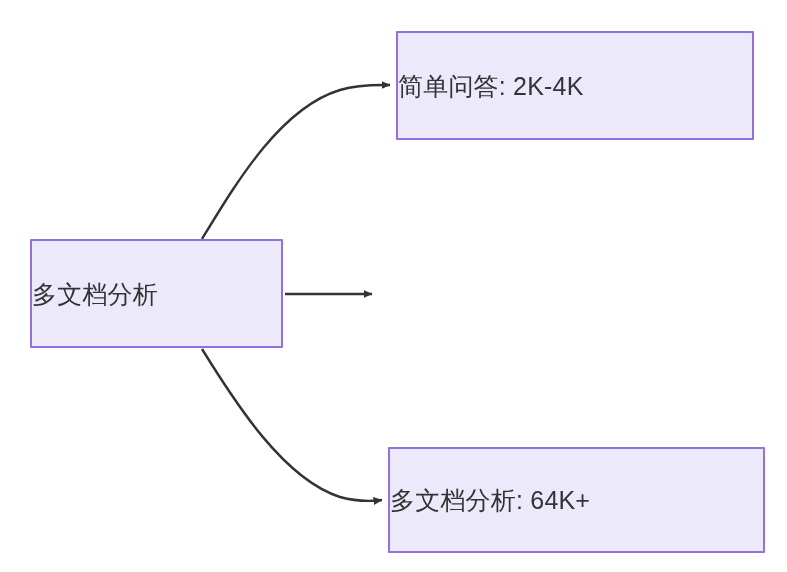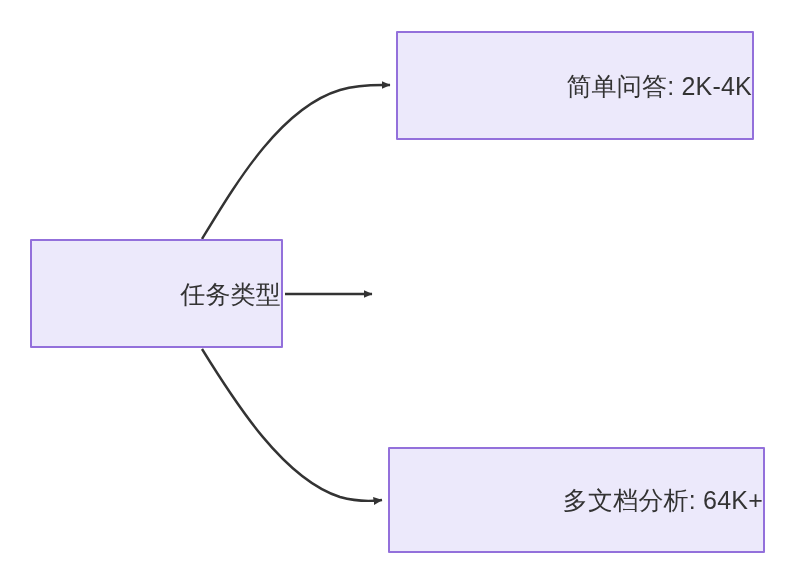--- a/index.html
+++ b/index.html
@@ -25,21 +25,21 @@
     height: 572px;
   }
   .flow-node {
     position: absolute;
     box-sizing: border-box;
     background: #ece9fb;
     border: 2px solid #9370db;
     border-radius: 1px;
     display: flex;
     align-items: center;
-    justify-content: flex-end;
+    justify-content: flex-start;
     z-index: 2;
   }
   .node-label {
     color: #333333;
     font-size: 25px;
     line-height: 1.2;
     letter-spacing: 0.2px;
     white-space: nowrap;
     text-align: center;
   }
@@ -83,21 +83,21 @@
     </defs>
 
     <path d="M 202 239 C 235 185, 280 108, 340 90 C 360 84, 378 85, 390 85" fill="none" stroke="#333333" stroke-width="2.4" marker-end="url(#arrowhead)"></path>
 
     <path d="M 285 294 L 372 294" fill="none" stroke="#333333" stroke-width="2.4" marker-end="url(#arrowhead)"></path>
 
     <path d="M 202 349 C 236 404, 284 479, 340 497 C 358 502, 374 501, 382 500" fill="none" stroke="#333333" stroke-width="2.4" marker-end="url(#arrowhead)"></path>
   </svg>
 
   <div class="flow-node" id="node-source">
-    <span class="node-label">任务类型</span>
+    <span class="node-label">多文档分析</span>
   </div>
 
   <div class="flow-node" id="node-target-0">
     <span class="node-label">简单问答: 2K-4K</span>
   </div>
 
 
   <div class="flow-node" id="node-target-2">
     <span class="node-label">多文档分析: 64K+</span>
   </div>

